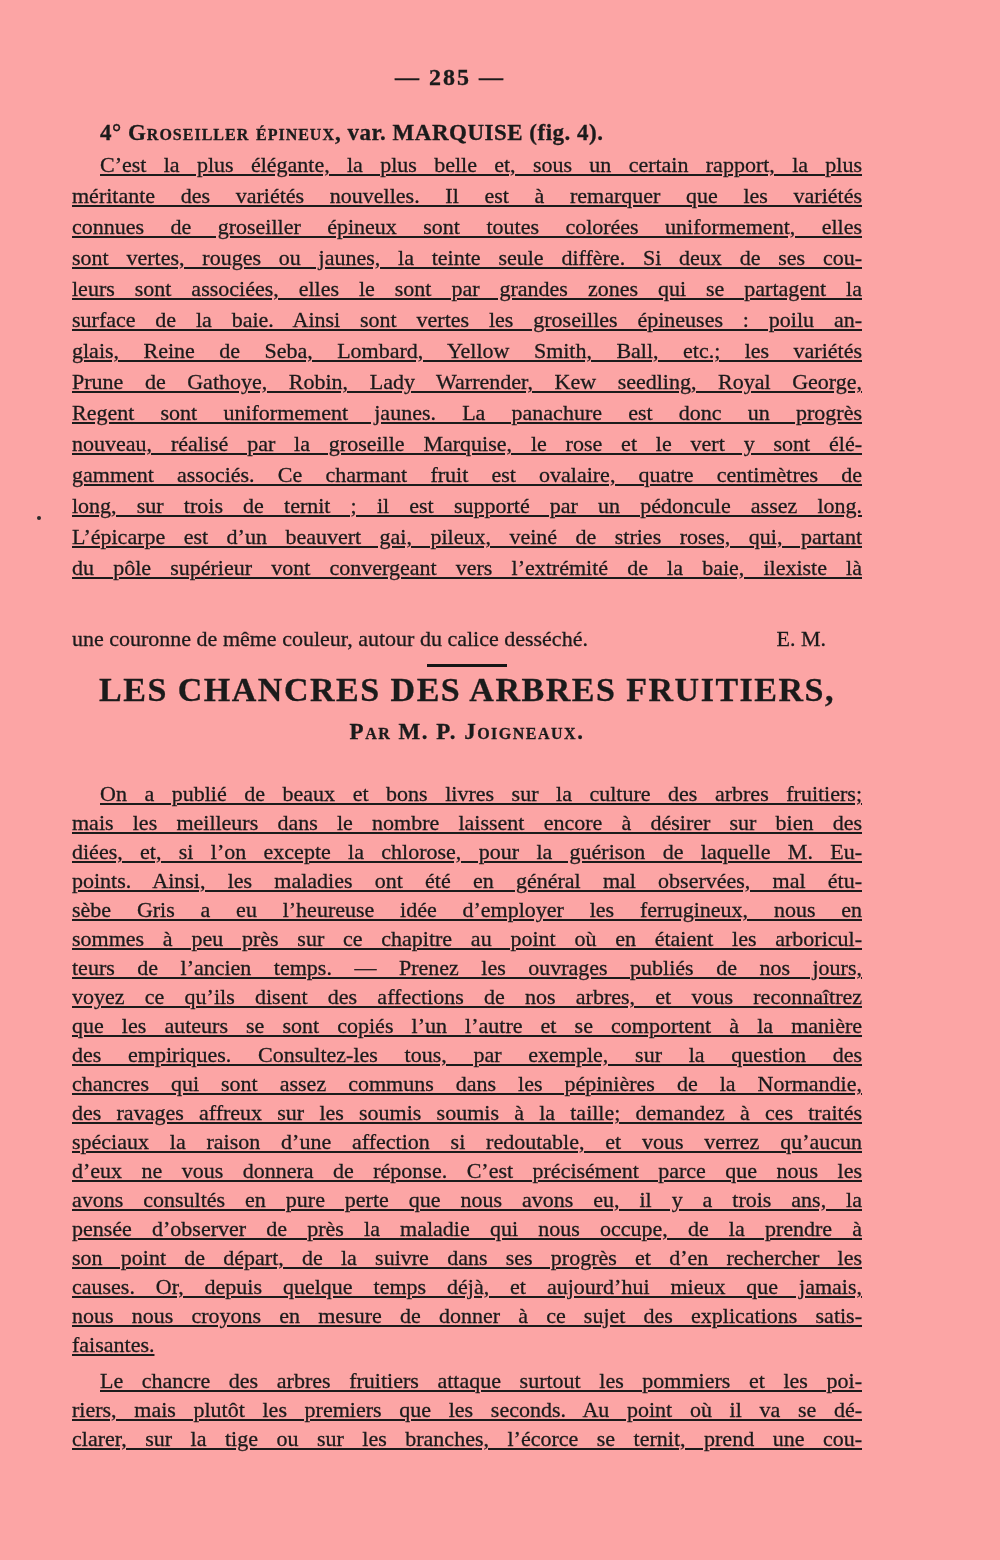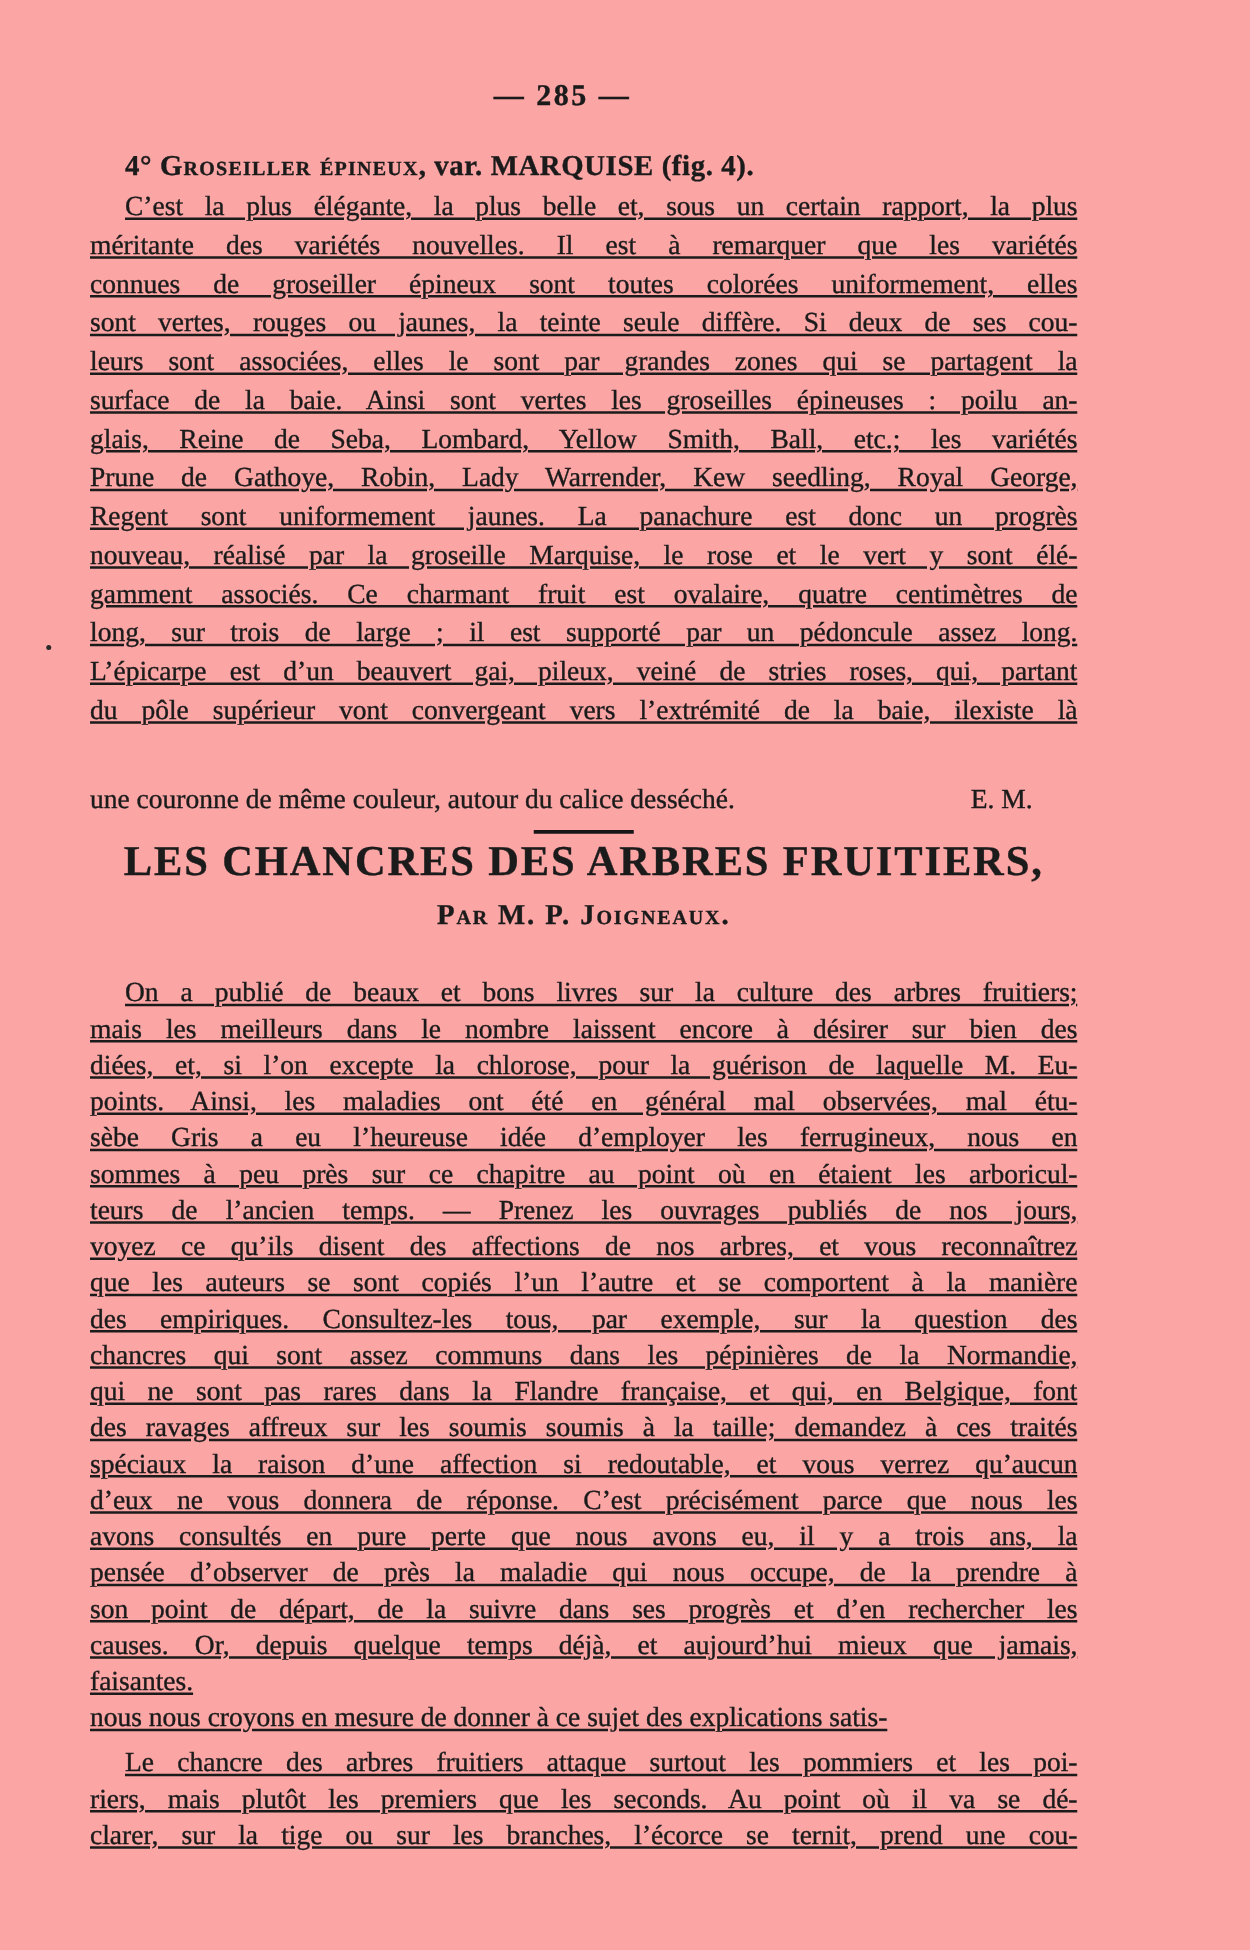--- a/index.html
+++ b/index.html
@@ -118,21 +118,21 @@
         <div class="line">méritante des variétés nouvelles. Il est à remarquer que les variétés</div>
         <div class="line">connues de groseiller épineux sont toutes colorées uniformement, elles</div>
         <div class="line">sont vertes, rouges ou jaunes, la teinte seule diffère. Si deux de ses cou-</div>
         <div class="line">leurs sont associées, elles le sont par grandes zones qui se partagent la</div>
         <div class="line">surface de la baie. Ainsi sont vertes les groseilles épineuses : poilu an-</div>
         <div class="line">glais, Reine de Seba, Lombard, Yellow Smith, Ball, etc.; les variétés</div>
         <div class="line">Prune de Gathoye, Robin, Lady Warrender, Kew seedling, Royal George,</div>
         <div class="line">Regent sont uniformement jaunes. La panachure est donc un progrès</div>
         <div class="line">nouveau, réalisé par la groseille Marquise, le rose et le vert y sont élé-</div>
         <div class="line">gamment associés. Ce charmant fruit est ovalaire, quatre centimètres de</div>
-        <div class="line">long, sur trois de large ; il est supporté par un pédoncule assez long.</div>
+        <div class="line">long, sur trois de ternit ; il est supporté par un pédoncule assez long.</div>
         <div class="line">L’épicarpe est d’un beauvert gai, pileux, veiné de stries roses, qui, partant</div>
         <div class="line">du pôle supérieur vont convergeant vers l’extrémité de la baie, ilexiste là</div>
       </div>
 
     <div class="lastline">
       <span>une couronne de même couleur, autour du calice desséché.</span>
       <span>E. M.</span>
     </div>
 
     <div class="divider"></div>
@@ -146,30 +146,29 @@
         <div class="line">mais les meilleurs dans le nombre laissent encore à désirer sur bien des</div>
         <div class="line">diées, et, si l’on excepte la chlorose, pour la guérison de laquelle M. Eu-</div>
         <div class="line">points. Ainsi, les maladies ont été en général mal observées, mal étu-</div>
         <div class="line">sèbe Gris a eu l’heureuse idée d’employer les ferrugineux, nous en</div>
         <div class="line">sommes à peu près sur ce chapitre au point où en étaient les arboricul-</div>
         <div class="line">teurs de l’ancien temps. — Prenez les ouvrages publiés de nos jours,</div>
         <div class="line">voyez ce qu’ils disent des affections de nos arbres, et vous reconnaîtrez</div>
         <div class="line">que les auteurs se sont copiés l’un l’autre et se comportent à la manière</div>
         <div class="line">des empiriques. Consultez-les tous, par exemple, sur la question des</div>
         <div class="line">chancres qui sont assez communs dans les pépinières de la Normandie,</div>
-        <div class="line">qui ne sont pas rares dans la Flandre française, et qui, en Belgique, font</div>
         <div class="line">des ravages affreux sur les soumis soumis à la taille; demandez à ces traités</div>
         <div class="line">spéciaux la raison d’une affection si redoutable, et vous verrez qu’aucun</div>
         <div class="line">d’eux ne vous donnera de réponse. C’est précisément parce que nous les</div>
         <div class="line">avons consultés en pure perte que nous avons eu, il y a trois ans, la</div>
         <div class="line">pensée d’observer de près la maladie qui nous occupe, de la prendre à</div>
         <div class="line">son point de départ, de la suivre dans ses progrès et d’en rechercher les</div>
         <div class="line">causes. Or, depuis quelque temps déjà, et aujourd’hui mieux que jamais,</div>
+        <div class="line">nous nous croyons en mesure de donner à ce sujet des explications satis-</div>
         <div class="line">faisantes.</div>
-        <div class="line">nous nous croyons en mesure de donner à ce sujet des explications satis-</div>
       </div>
 
     <div class="a2 para para2">
         <div class="line">Le chancre des arbres fruitiers attaque surtout les pommiers et les poi-</div>
         <div class="line">riers, mais plutôt les premiers que les seconds. Au point où il va se dé-</div>
         <div class="line">clarer, sur la tige ou sur les branches, l’écorce se ternit, prend une cou-</div>
       </div>
 
   </div>
 </div>

